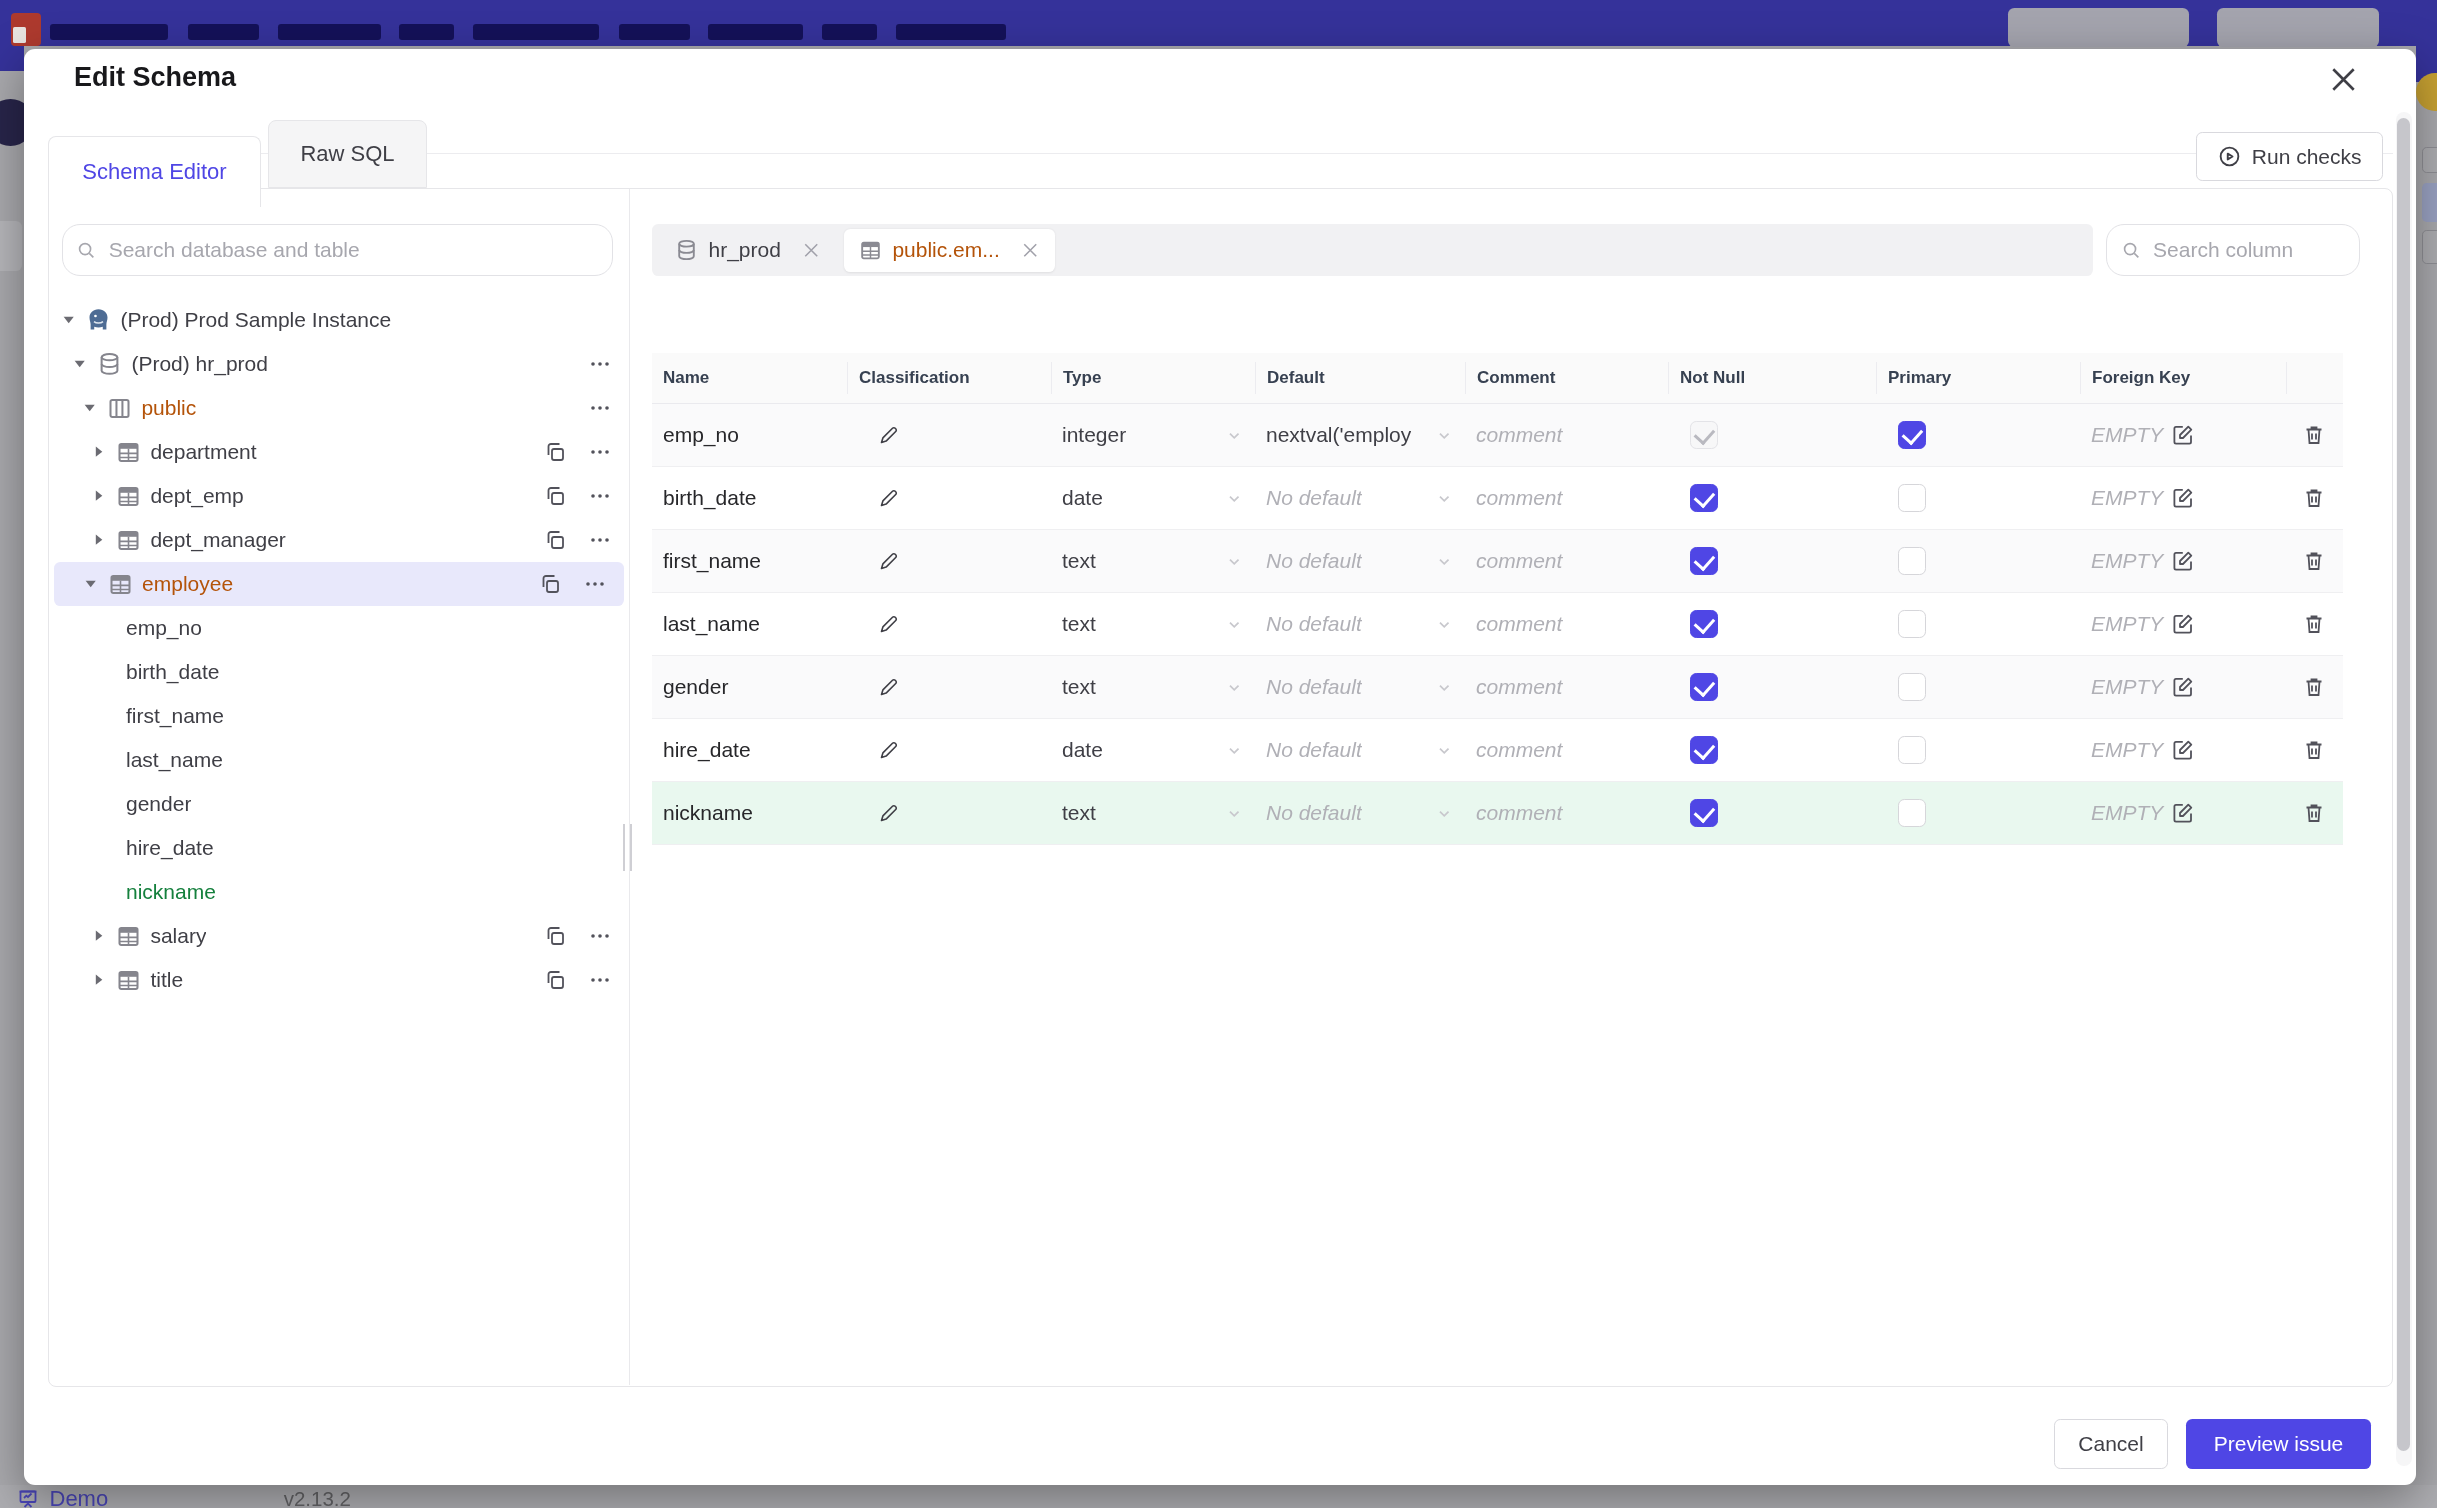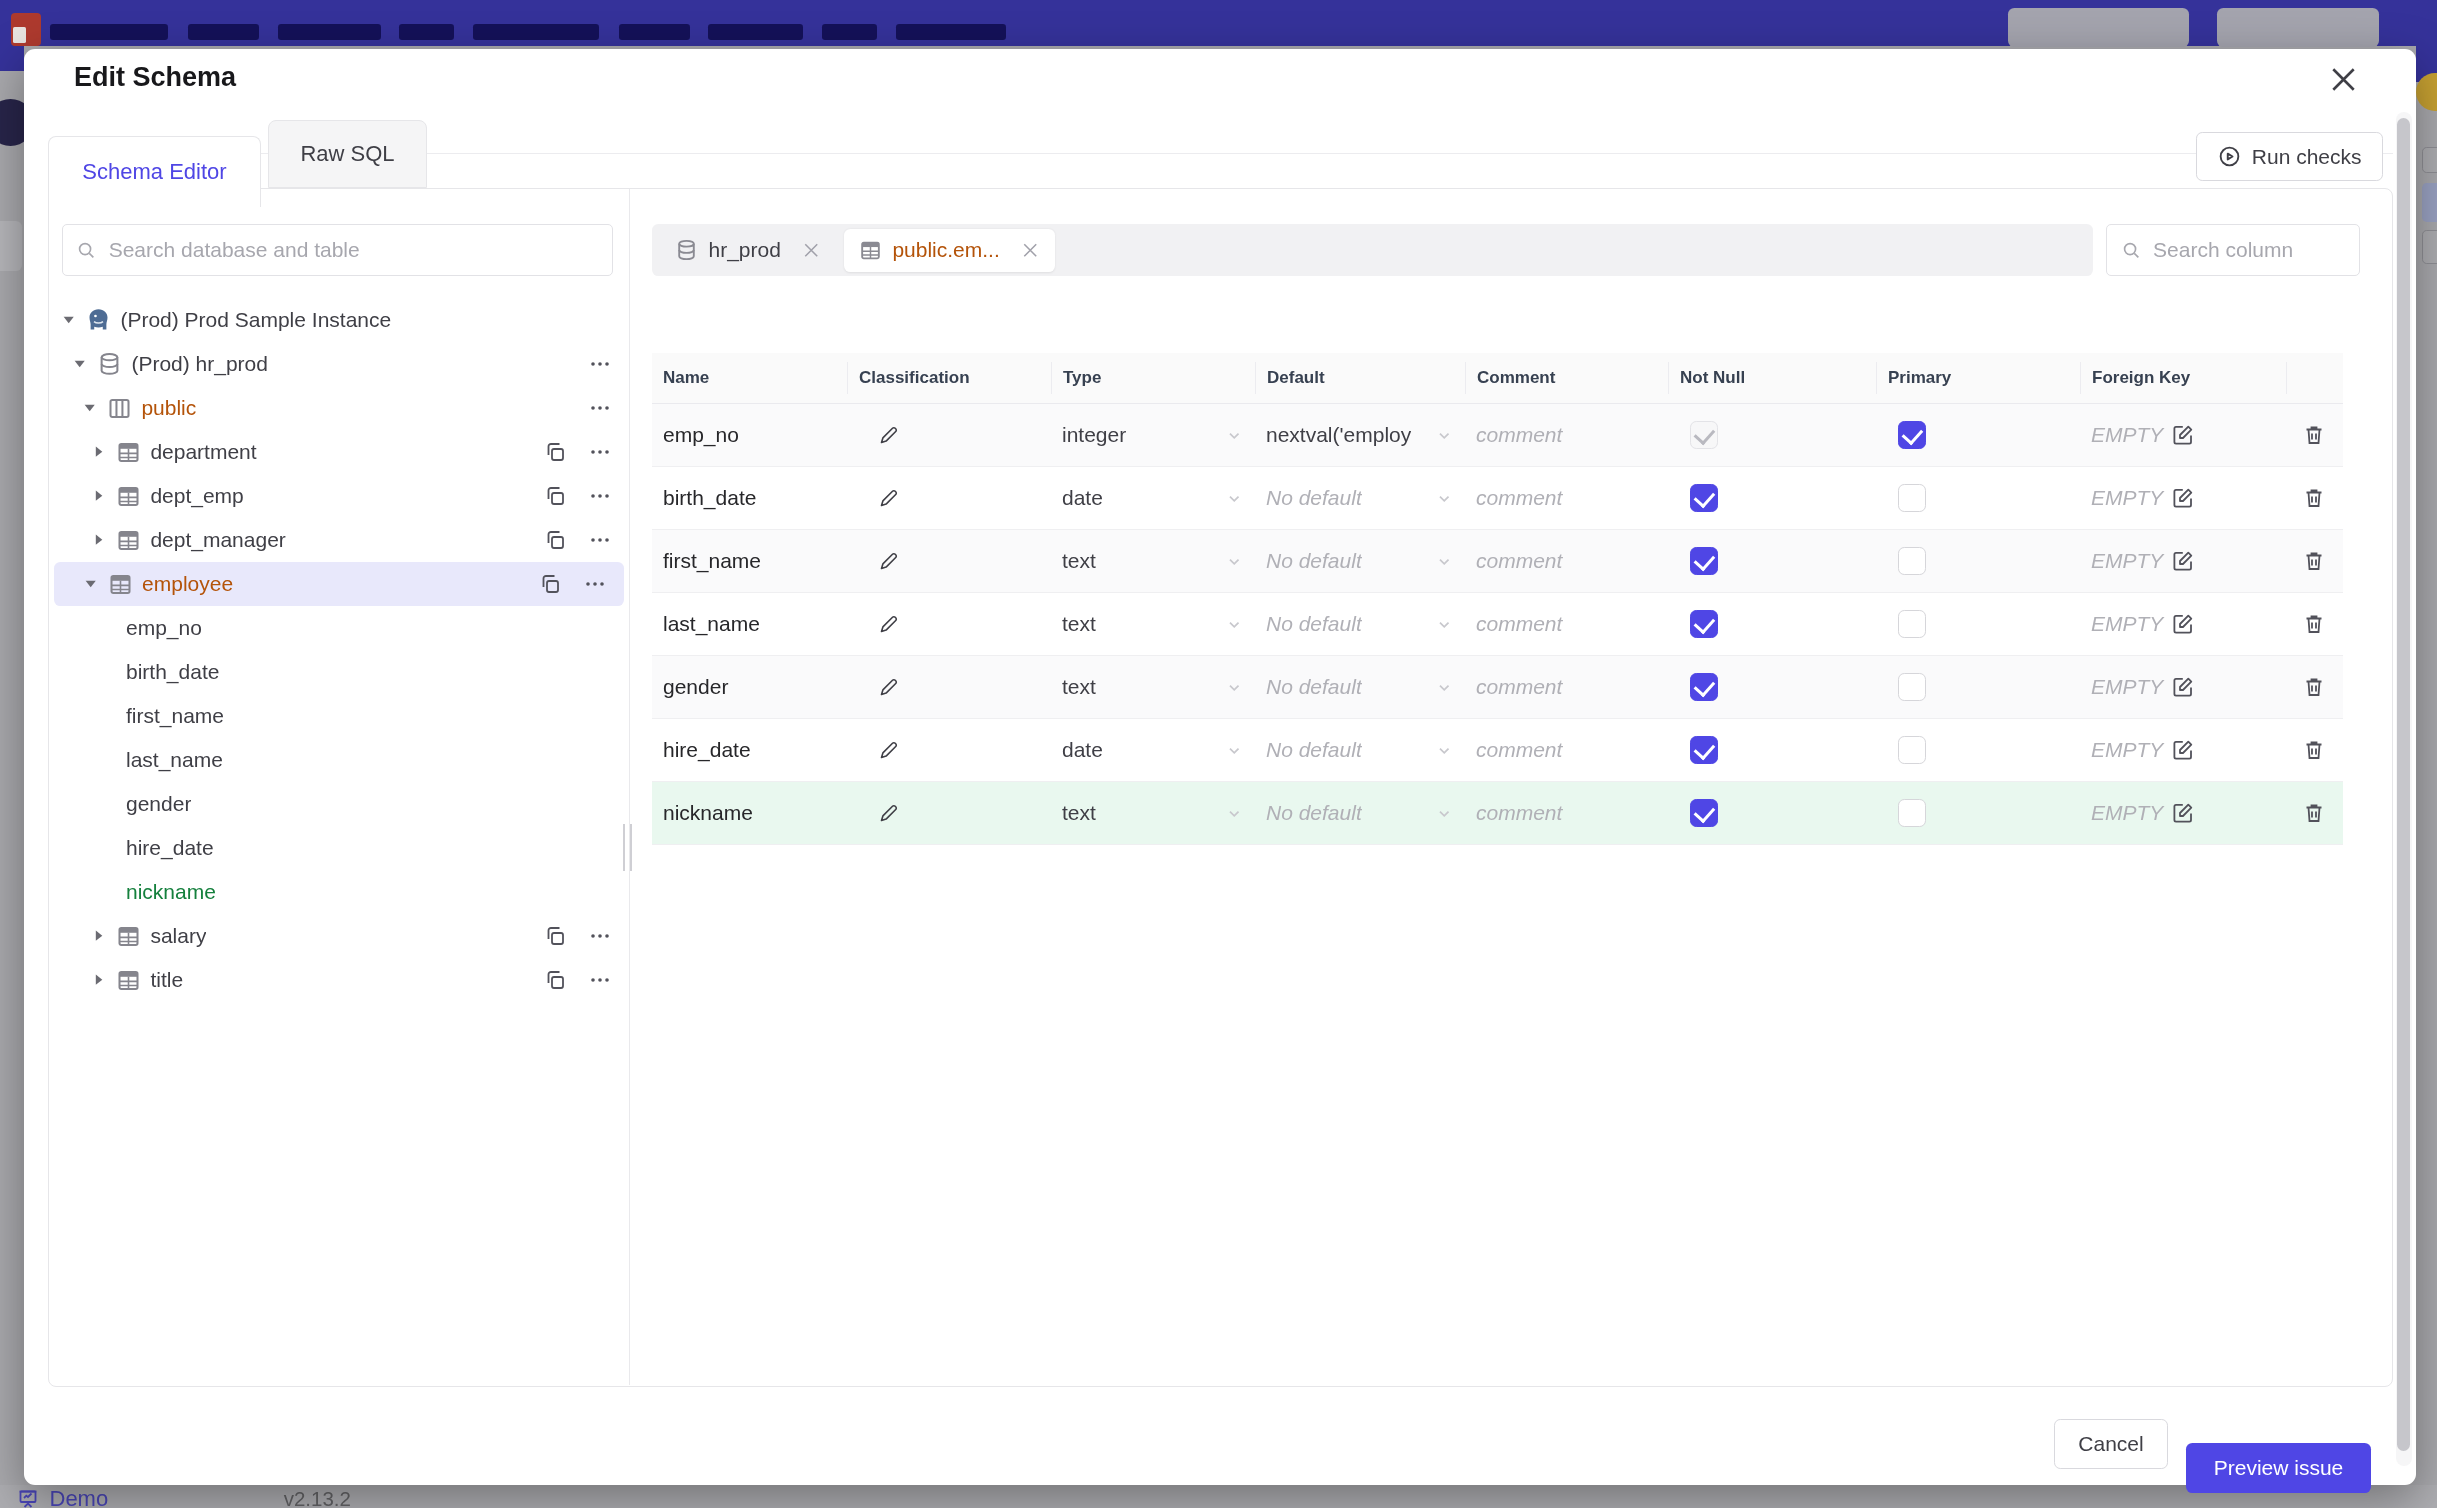--- a/index.html
+++ b/index.html
@@ -42,21 +42,21 @@
   .run-btn{right:33px;top:83px;height:49px;padding:0 20.5px;display:flex;align-items:center;gap:9.5px;
            border:1.6px solid #d9d9de;border-radius:6.3px;background:#fff;font-size:21px;color:#3f3f46;box-sizing:border-box;}
 
   
   .card{left:24px;top:139px;width:2345px;height:1199px;border:1.6px solid #e6e6e9;
         border-radius:0 8px 8px 8px;box-sizing:border-box;background:#fff;}
   .vdiv{left:580px;top:0;width:0;height:1196px;border-left:1.6px solid #e9e9ec;}
   .vhandle{left:574px;top:635px;width:4.7px;height:47px;border-left:2.4px solid #cfcfd4;border-right:2.4px solid #cfcfd4;cursor:col-resize;}
 
   
-  .search-wrap{display:flex;align-items:center;gap:9.5px;border:1.6px solid #e2e2e6;border-radius:5px;background:#fff;
+  .search-wrap{display:flex;align-items:center;gap:9.5px;border:1.6px solid #e2e2e6;border-radius:18px;background:#fff;
                box-sizing:border-box;padding:0 12.6px;color:#a7a7ae;}
   .search-wrap input{border:none;outline:none;flex:1;font-size:21px;color:#3f3f46;background:transparent;min-width:0;
                      font-family:"Liberation Sans","DejaVu Sans",sans-serif;}
   .search-wrap input::placeholder{color:#a7a7ae;}
   .s-db{left:12.6px;top:35px;width:551px;height:52px;}
   .s-col{left:2057px;top:35px;width:254px;height:52px;}
 
   
   .tree{left:0;top:109px;width:580px;}
   .trow{height:44px;display:flex;align-items:center;gap:8px;font-size:21px;color:#3f3f46;position:relative;cursor:pointer;}
@@ -106,21 +106,21 @@
   .cbx[data-state="on-disabled"]{background:#f7f7f8;border-color:#e3e3e7;}
   .cbx[data-state="on-disabled"]::after{border-color:#b9b9c0;}
   .c-fk .edit{width:24px;height:24px;color:#52525b;margin-left:8px;}
   .c-act .trash{width:24px;height:24px;color:#52525b;margin-left:4.7px;cursor:pointer;}
 
   
   .sb-track{left:2372px;top:63px;width:16px;height:1354px;background:#f6f6f7;border-radius:8px;}
   .sb-thumb{left:2373px;top:69px;width:12.6px;height:1333px;background:#c6c6cb;border-radius:8px;cursor:grab;}
   .f-btn{top:1370px;height:50px;border-radius:6.3px;font-size:21px;display:flex;align-items:center;justify-content:center;box-sizing:border-box;cursor:pointer;}
   .f-cancel{left:2030px;width:114px;background:#fff;border:1.6px solid #d9d9de;color:#3f3f46;}
-  .f-preview{left:2162px;width:185px;background:#4f46e5;color:#fff;border:none;margin-top:24px;}
+  .f-preview{left:2162px;width:185px;background:#4f46e5;color:#fff;border:none;}
 </style>
 </head>
 <body>
 
 <svg width="0" height="0" style="position:absolute">
   <defs>
     <symbol id="i-cdown" viewBox="0 0 24 24">
         <path d="M5 8h14l-7 9z" fill="currentColor"></path>
       </symbol>
     <symbol id="i-cright" viewBox="0 0 24 24">

